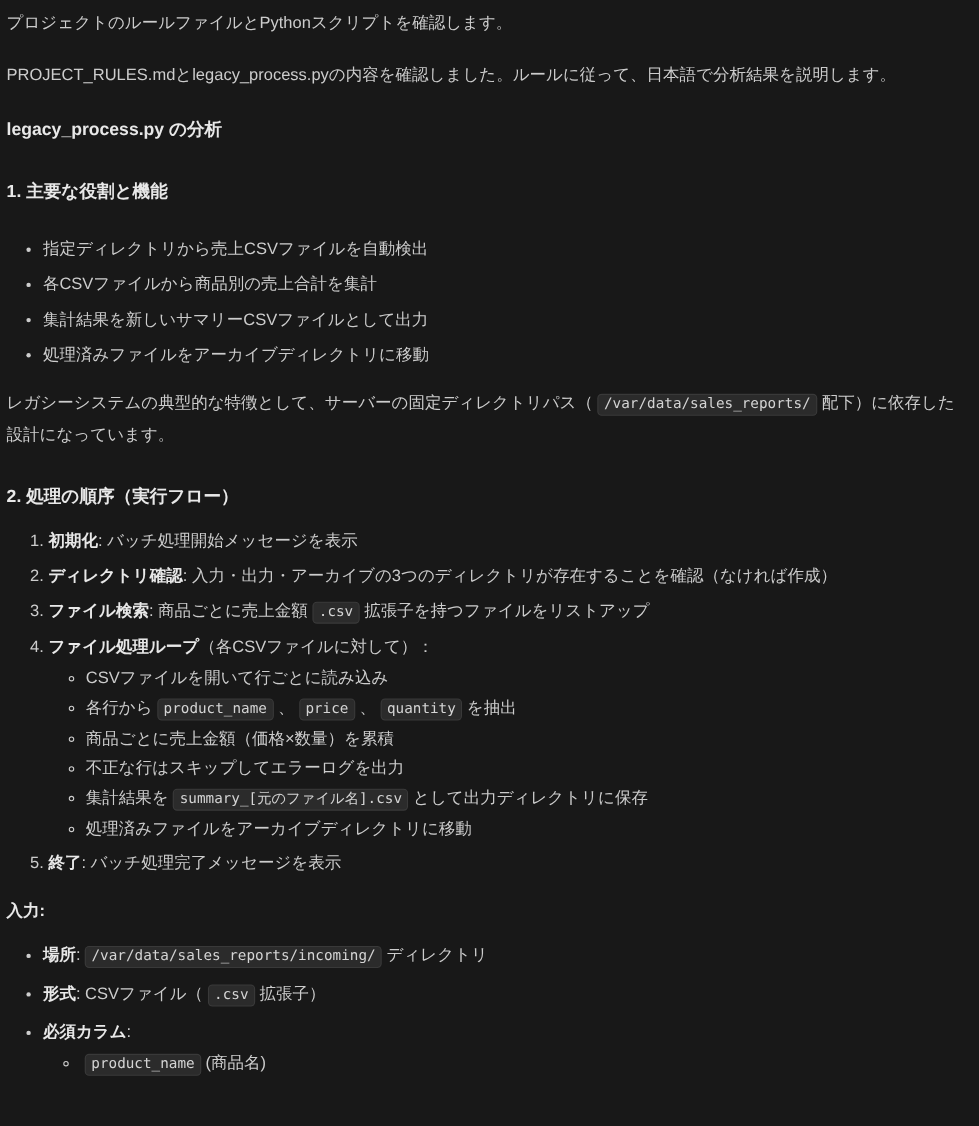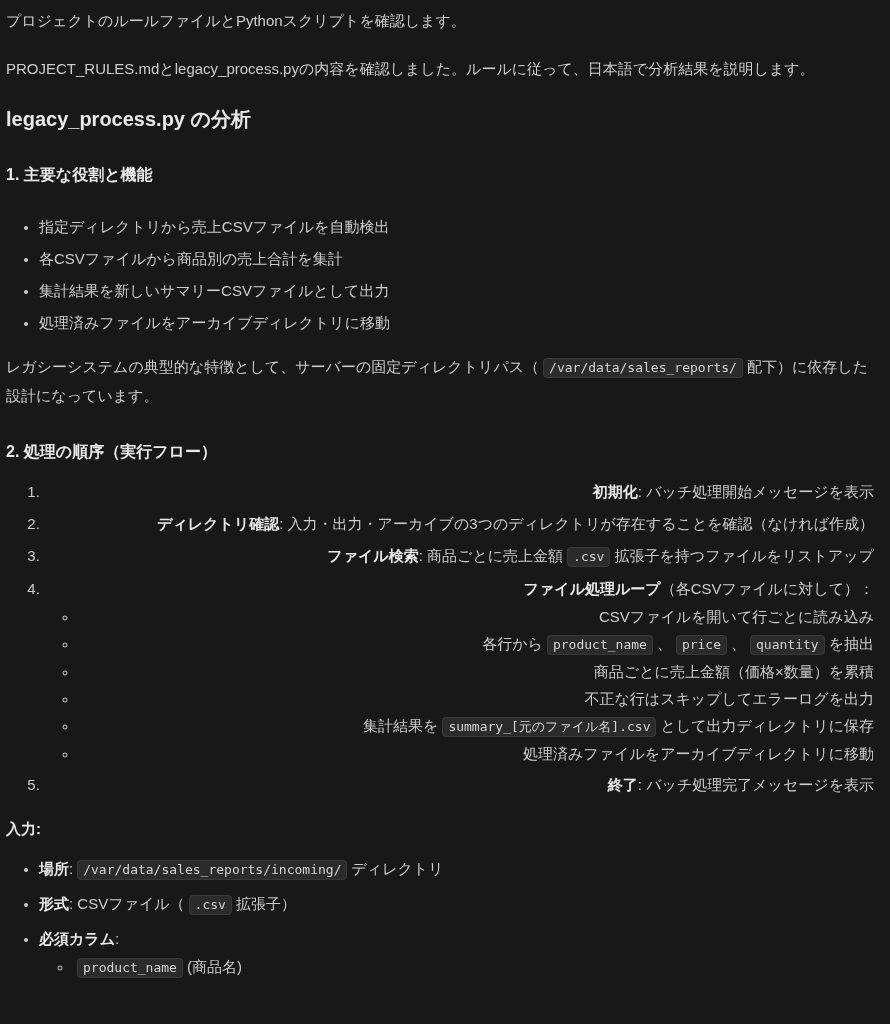--- a/index.html
+++ b/index.html
@@ -16,21 +16,21 @@
     font-size: 15px;
   }
   .message {
     padding: 9px 16px 0 6px;
   }
   p {
     margin: 0 0 24px 0;
     line-height: 24px;
   }
   h2 {
-    font-size: 20px;
+    font-size: 16px;
     line-height: 28px;
     margin: 16px 0 20px 0;
     color: #e8e8e8;
     font-weight: 700;
   }
   h3 {
     font-size: 16px;
     line-height: 24px;
     margin: 30px 0 13px 0;
     color: #e8e8e8;
@@ -62,21 +62,20 @@
   }
   ul.bullets > li::marker { color: #cccccc; font-size: 13px; }
   ol.steps {
     list-style: decimal;
     margin: 16px 0 0 0;
     padding-left: 38px;
   }
   ol.steps > li {
     line-height: 24px;
     margin-bottom: 8px;
-    text-align: right;
   }
   ol.steps > li::marker { color: #cccccc; }
   ul.sub {
     list-style: circle;
     margin: 5px 0 8px 0;
     padding-left: 34px;
   }
   ul.sub > li {
     line-height: 22px;
     margin-bottom: 5px;

